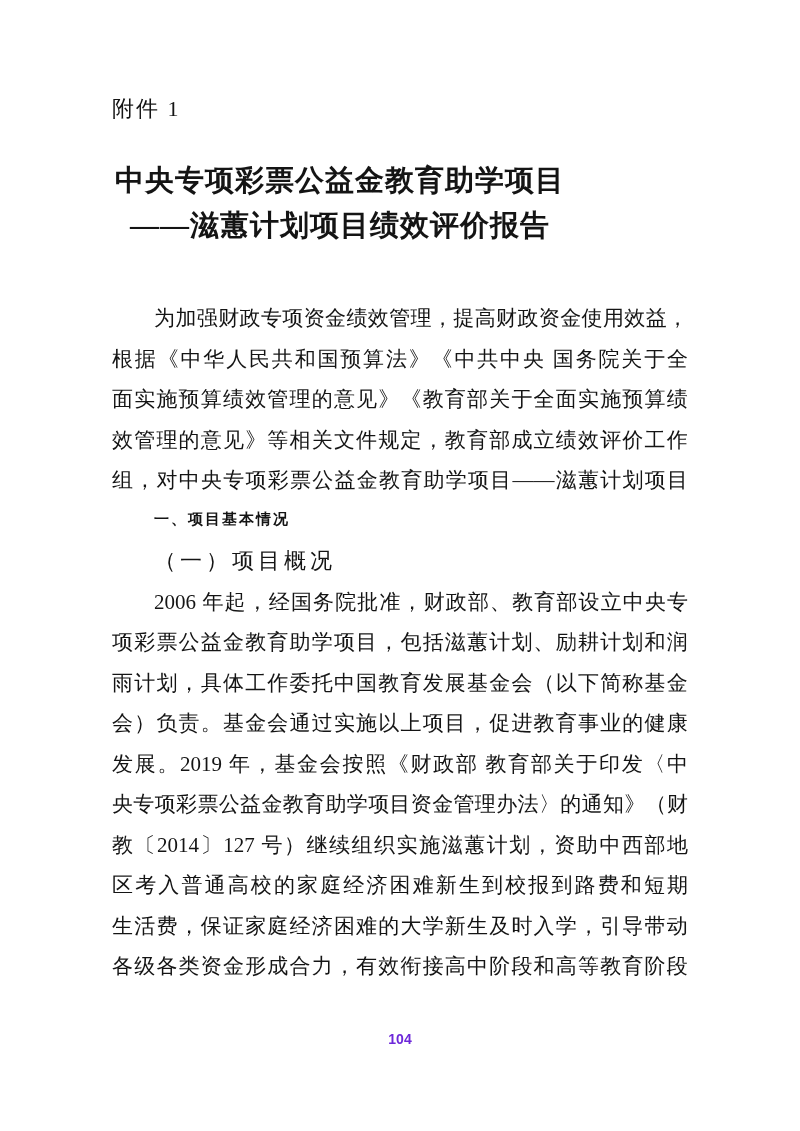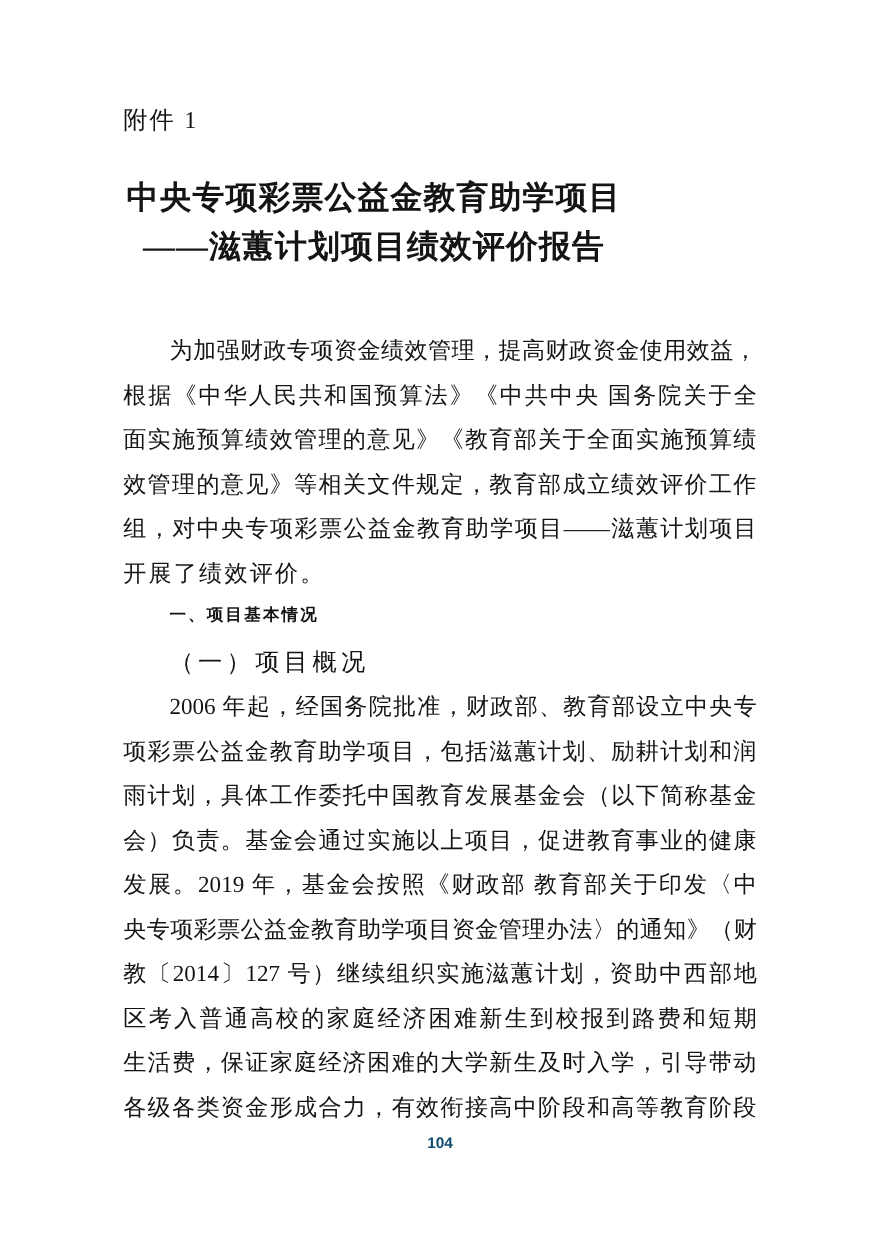--- a/index.html
+++ b/index.html
@@ -72,21 +72,21 @@
   .plain { letter-spacing: 2px; }
   .page-number {
     position: absolute;
     left: 0;
     top: 1031px;
     width: 800px;
     text-align: center;
     font-family: "Liberation Sans", "DejaVu Sans", sans-serif;
     font-weight: bold;
     font-size: 14px;
-    color: #0c4a6e;
+    color: #6d28d9;
   }
 </style>
 </head>
 <body>
 
 <div class="page">
 
   <div class="attachment">附件 1</div>
 
   <div class="doc-title">
@@ -227,21 +227,20 @@
         <span>项</span>
         <span>目</span>
         <span>——</span>
         <span>滋</span>
         <span>蕙</span>
         <span>计</span>
         <span>划</span>
         <span>项</span>
         <span>目</span>
       </div>
-    <div class="line plain">开展了绩效评价。</div>
 
     <div class="line heading indent">一、项目基本情况</div>
     <div class="line subheading indent">（一）项目概况</div>
 
     <div class="line jline indent">
         <span>2006 </span>
         <span>年</span>
         <span>起</span>
         <span>，</span>
         <span>经</span>

